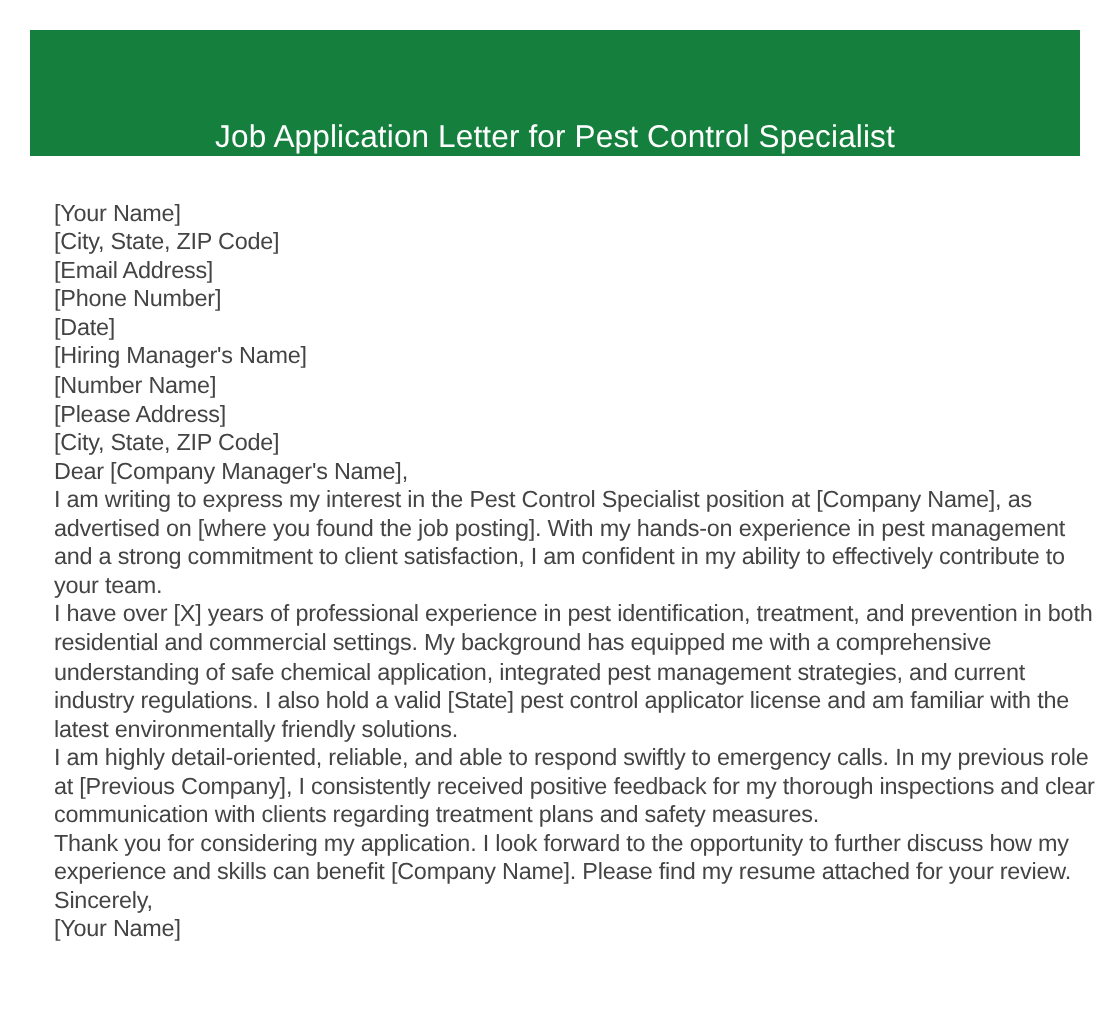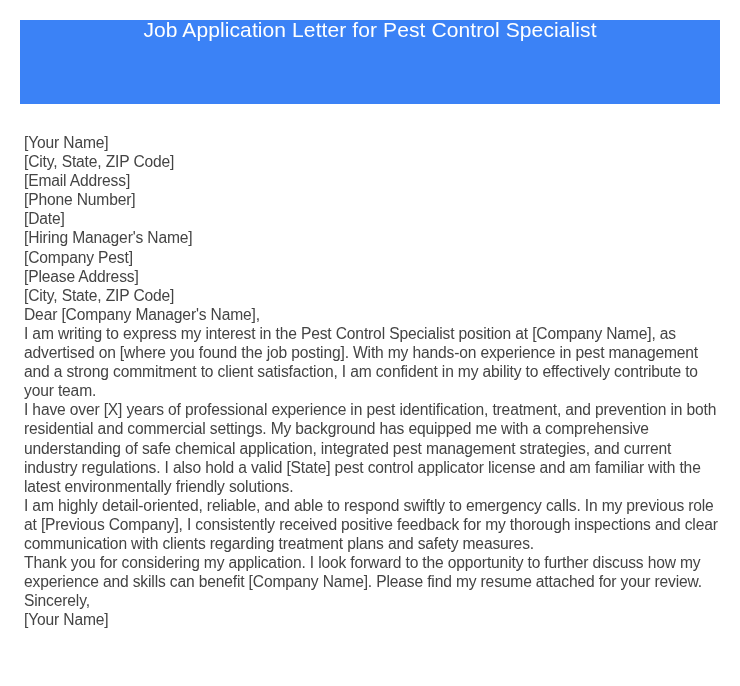--- a/index.html
+++ b/index.html
@@ -13,34 +13,34 @@
       position: relative;
       font-family: "Liberation Sans", "DejaVu Sans", sans-serif;
       overflow: hidden;
     }
     .header {
       position: absolute;
       left: 20px;
       top: 20px;
       width: 700px;
       height: 84px;
-      background: #3b82f6;
+      background: #15803d;
       display: flex;
-      align-items: flex-start;
+      align-items: flex-end;
       justify-content: center;
     }
     .header-title {
       color: #ffffff;
       font-size: 21px;
       letter-spacing: 0.1px;
       margin-top: -2px;
     }
     .letter {
       position: absolute;
-      left: 24px;
+      left: 36px;
       top: 133px;
       width: 700px;
       color: #444444;
       font-size: 15.6px;
       line-height: 19.1px;
       letter-spacing: -0.15px;
     }
     .line, .para {
       display: block;
       margin: 0;
@@ -56,21 +56,21 @@
 <div class="letter">
   <div>
     <span class="line">[Your Name]</span>
     <span class="line">[City, State, ZIP Code]</span>
     <span class="line">[Email Address]</span>
     <span class="line">[Phone Number]</span>
   </div>
   <span class="line">[Date]</span>
   <div>
     <span class="line">[Hiring Manager's Name]</span>
-    <span class="line">[Company Pest]</span>
+    <span class="line">[Number Name]</span>
     <span class="line">[Please Address]</span>
     <span class="line">[City, State, ZIP Code]</span>
   </div>
   <span class="line">Dear [Company Manager's Name],</span>
   <p class="para">I am writing to express my interest in the Pest Control Specialist position at [Company Name], as advertised on [where you found the job posting]. With my hands-on experience in pest management and a strong commitment to client satisfaction, I am confident in my ability to effectively contribute to your team.</p>
   <p class="para">I have over [X] years of professional experience in pest identification, treatment, and prevention in both residential and commercial settings. My background has equipped me with a comprehensive understanding of safe chemical application, integrated pest management strategies, and current industry regulations. I also hold a valid [State] pest control applicator license and am familiar with the latest environmentally friendly solutions.</p>
   <p class="para">I am highly detail-oriented, reliable, and able to respond swiftly to emergency calls. In my previous role at [Previous Company], I consistently received positive feedback for my thorough inspections and clear communication with clients regarding treatment plans and safety measures.</p>
   <p class="para">Thank you for considering my application. I look forward to the opportunity to further discuss how my experience and skills can benefit [Company Name]. Please find my resume attached for your review.</p>
   <span class="line">Sincerely,</span>
   <span class="line">[Your Name]</span>

